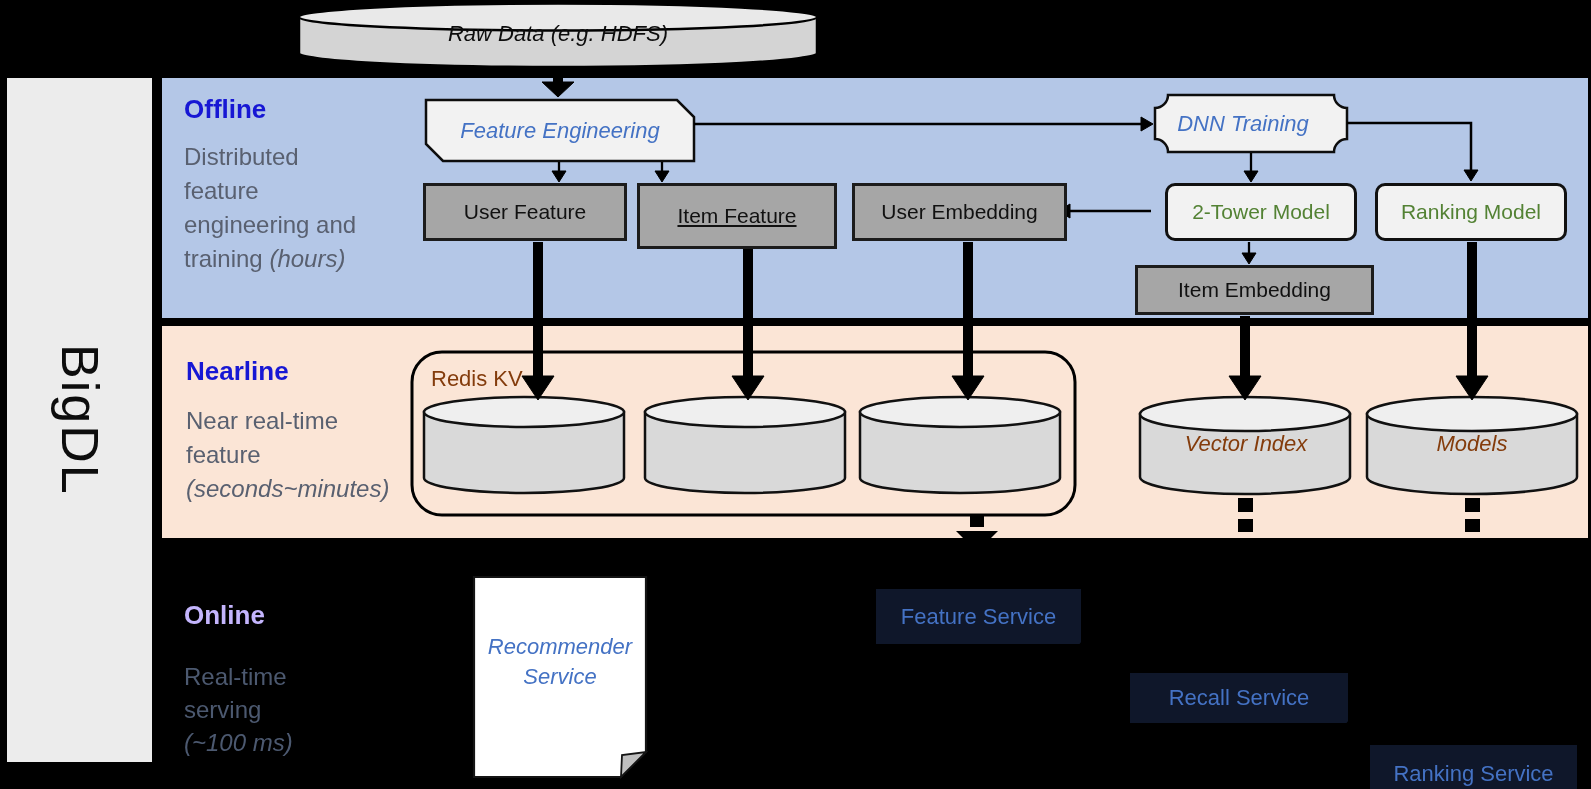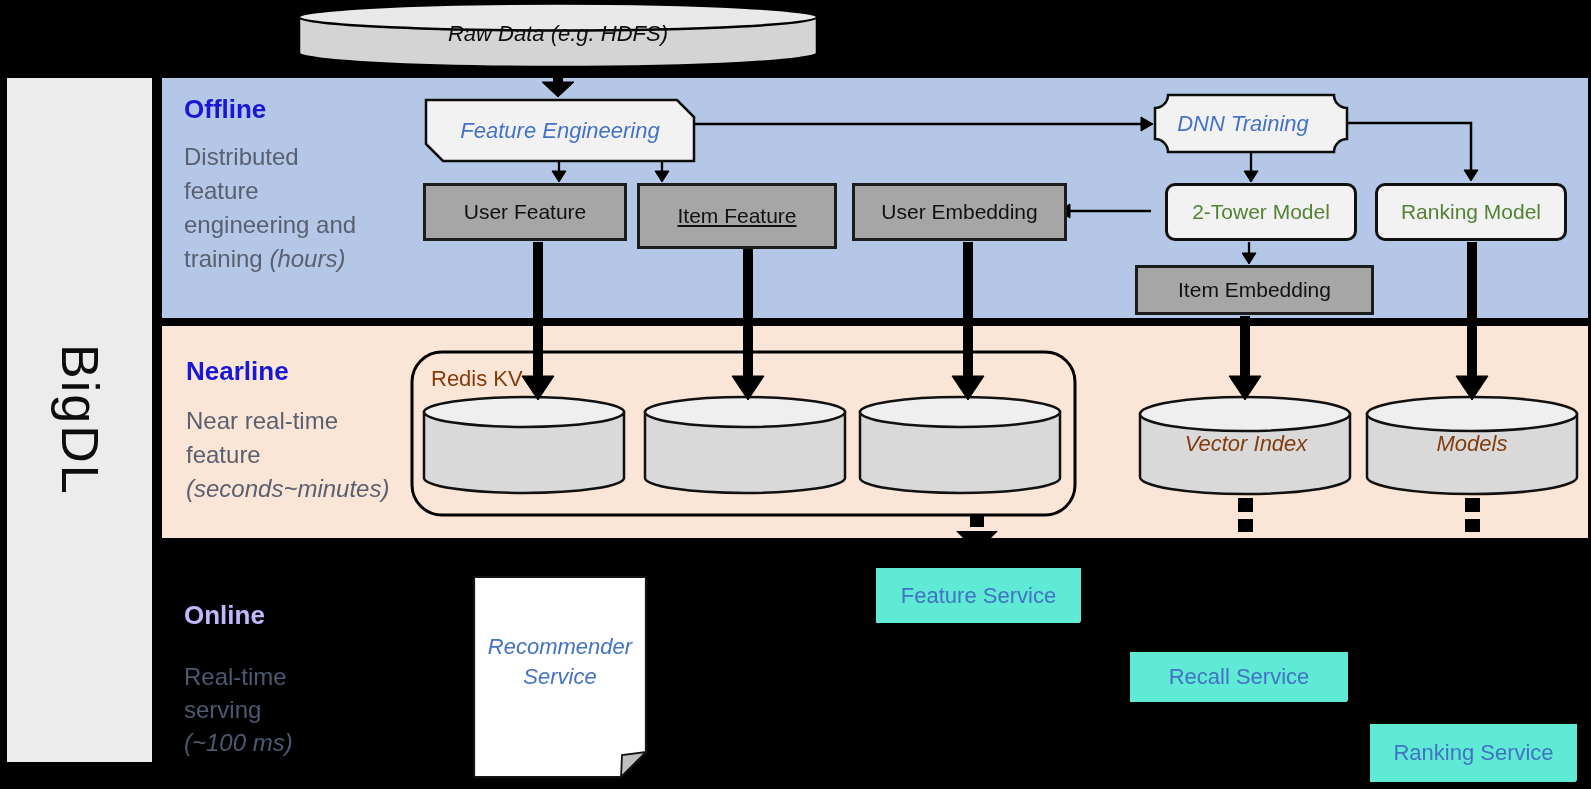--- a/index.html
+++ b/index.html
@@ -22,22 +22,22 @@
   .band-desc.online{color:#4c5970;line-height:33px;margin-top:12px;}
   .it{font-style:italic;}
   .node{position:absolute;z-index:3;display:flex;align-items:center;justify-content:center;
     box-sizing:border-box;text-align:center;}
   .graybox{background:#A6A6A6;border:3px solid #1c1c1c;color:#111;font-size:21px;}
   .roundbox{background:#F2F2F2;border:3px solid #111;border-radius:10px;color:#538234;font-size:21px;}
   .shape-label{position:absolute;z-index:3;display:flex;align-items:center;justify-content:center;
     text-align:center;pointer-events:none;font-style:italic;}
   .blue-label{color:#4472C4;font-size:22px;}
   .brown-label{color:#843C0C;font-size:22px;}
-  .service{position:absolute;z-index:3;background:#5eead4;display:flex;align-items:center;
-    justify-content:center;color:#4472C4;font-size:22px;box-sizing:border-box;}
+  .service{position:absolute;z-index:3;background:#0f172a;display:flex;align-items:center;
+    justify-content:center;color:#4472C4;font-size:22px;box-sizing:border-box;margin-top:21px;}
   .fold{position:absolute;right:-3px;bottom:-9px;width:0;height:0;
     border-bottom:13px solid #000;border-left:13px solid transparent;transform:rotate(-6deg);}
   .rawdata-label{color:#0d0d0d;font-size:22px;}
   .doc-label{color:#4472C4;font-size:22px;line-height:30px;}
 </style>
 </head>
 <body>
 
 <div class="canvas">
 

